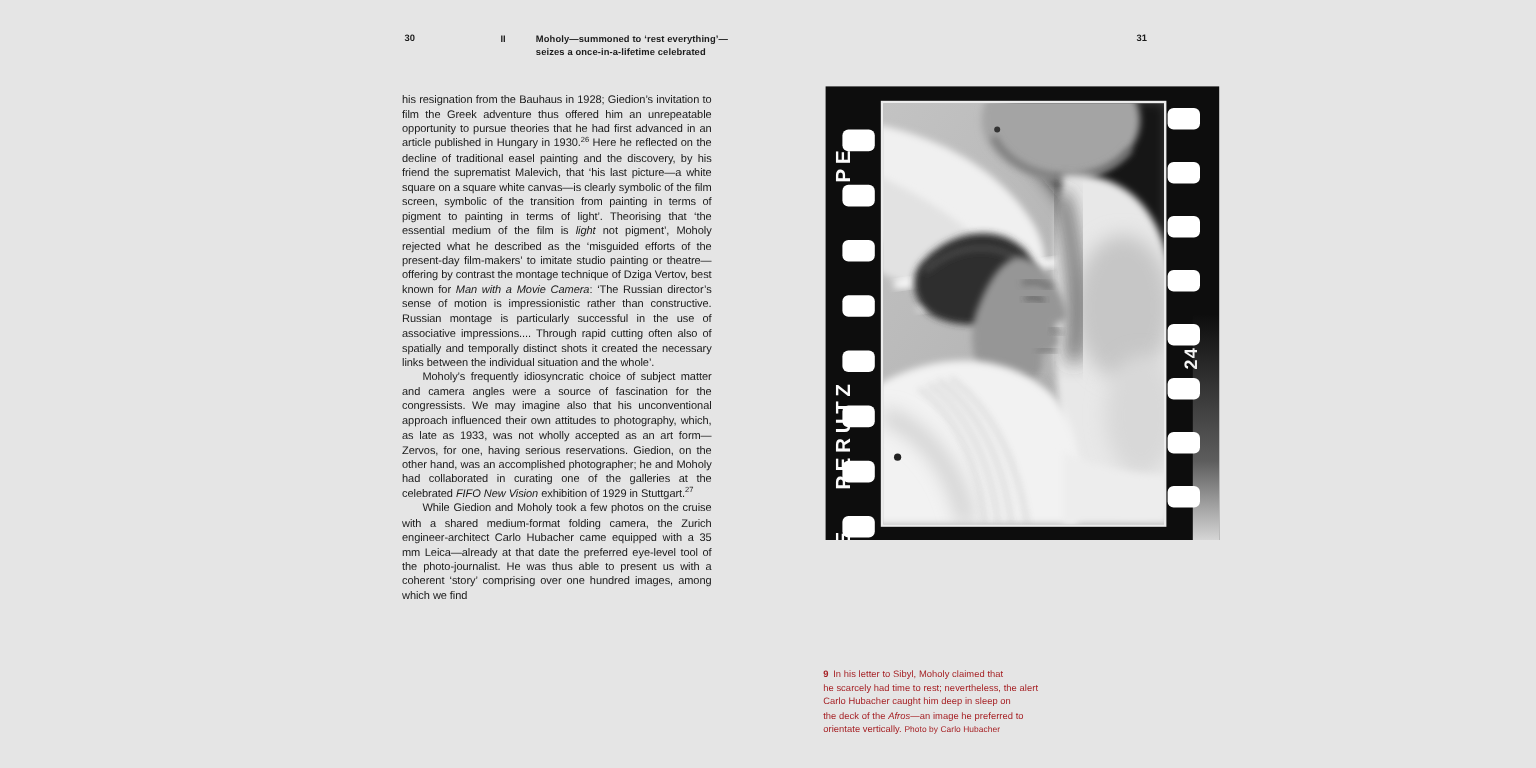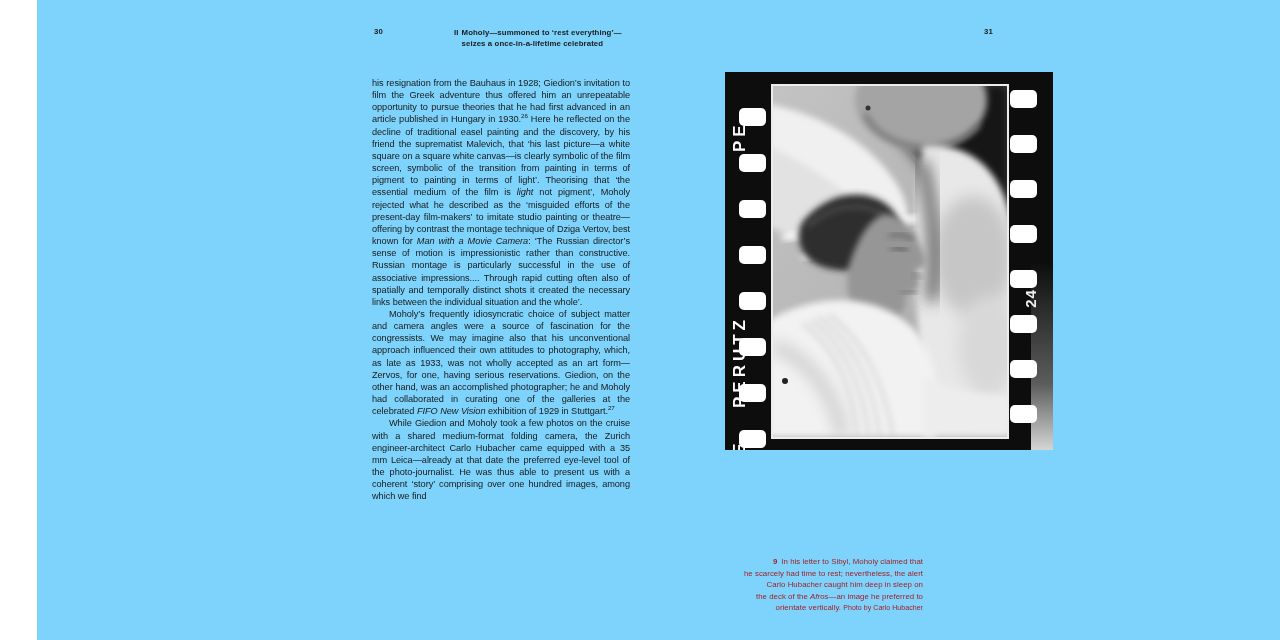--- a/index.html
+++ b/index.html
@@ -1,24 +1,24 @@
 <!DOCTYPE html>
 <html><head>
 <meta charset="utf-8">
 <style>
   html,body{margin:0;padding:0;background:#ffffff;}
   body{width:1280px;height:640px;position:relative;overflow:hidden;
        font-family:"Liberation Sans",sans-serif;color:#1b1b1b;}
-  .spread{position:absolute;inset:0;background:#7dd3fc;margin-left:37px;}
+  .spread{position:absolute;inset:0;background:#e5e5e5;}
 
   
   .pagenum{position:absolute;top:27px;font-size:7.8px;font-weight:700;letter-spacing:.2px;}
   .pagenum.left{left:337px;}
   .pagenum.right{left:935px;padding-left:12px;}
-  .running-head{position:absolute;left:417px;top:27px;display:flex;gap:3px;
+  .running-head{position:absolute;left:417px;top:27px;display:flex;gap:25px;
                 font-size:7.8px;font-weight:700;line-height:11px;letter-spacing:.1px;}
 
   
   .text-column{position:absolute;left:335px;top:77px;width:258px;
                font-size:9.2px;line-height:12.15px;text-align:justify;
                letter-spacing:-0.05px;color:#191919;}
   .text-column p{margin:0;}
   .text-column p.indent{text-indent:17px;}
   sup{font-size:68%;line-height:0;vertical-align:super;}
 
@@ -36,21 +36,21 @@
   .edge-label.bottom{left:5px;top:336px;}
   .edge-label.bottom2{left:5px;top:398px;}
   .frame-number{position:absolute;left:296px;top:218px;color:#f6f6f6;font-weight:700;
                 font-size:15px;letter-spacing:1px;transform:rotate(-90deg);}
   .light-leak{position:absolute;right:0;top:190px;width:22px;height:188px;
               background:linear-gradient(to bottom,rgba(220,220,220,0) 0%,
                          rgba(190,190,190,.45) 65%,rgba(235,235,235,.9) 100%);}
 
   
   .caption{position:absolute;left:686px;top:556px;width:200px;
-           font-size:7.8px;line-height:11.6px;color:#a51e22;letter-spacing:.05px;text-align:right;}
+           font-size:7.8px;line-height:11.6px;color:#a51e22;letter-spacing:.05px;}
   .caption .small{font-size:7px;}
 </style>
 </head>
 <body>
 
 <div class="spread">
 
   <div class="pagenum left">30</div>
 
   <div class="running-head">

